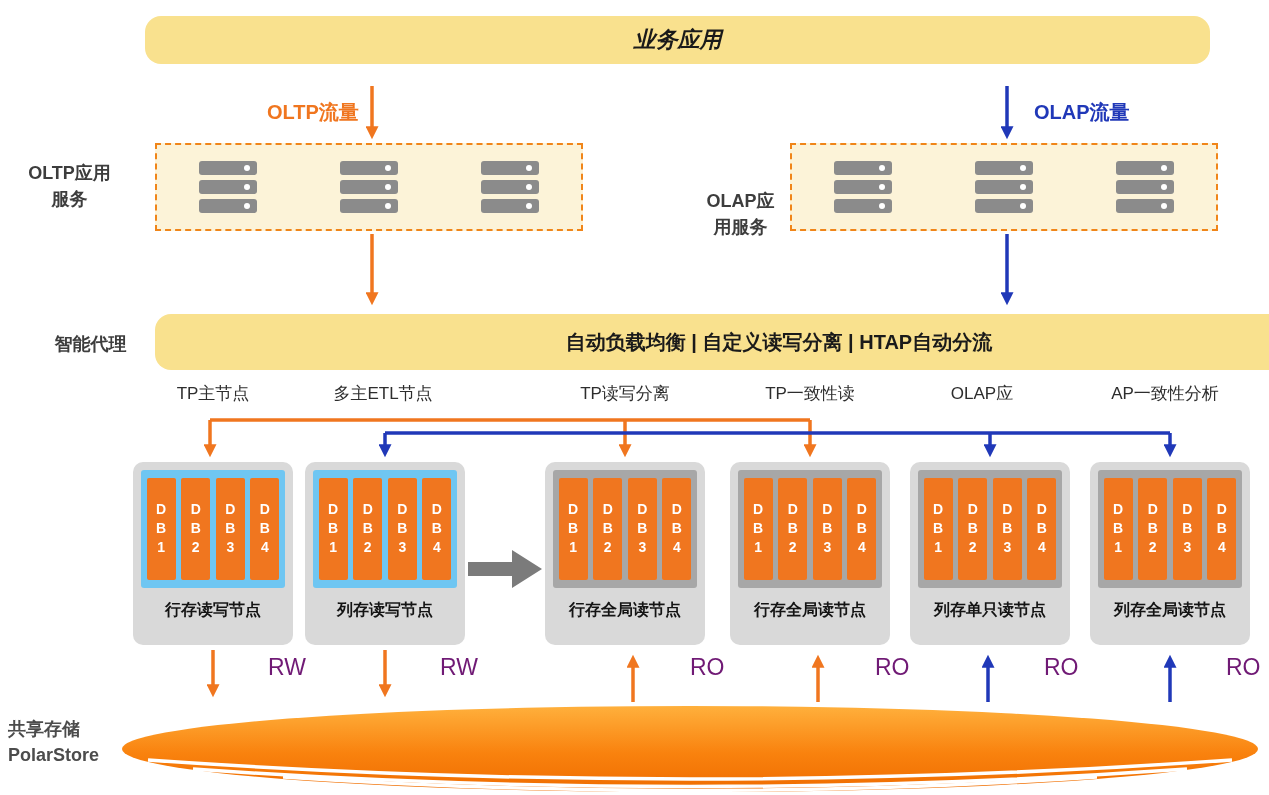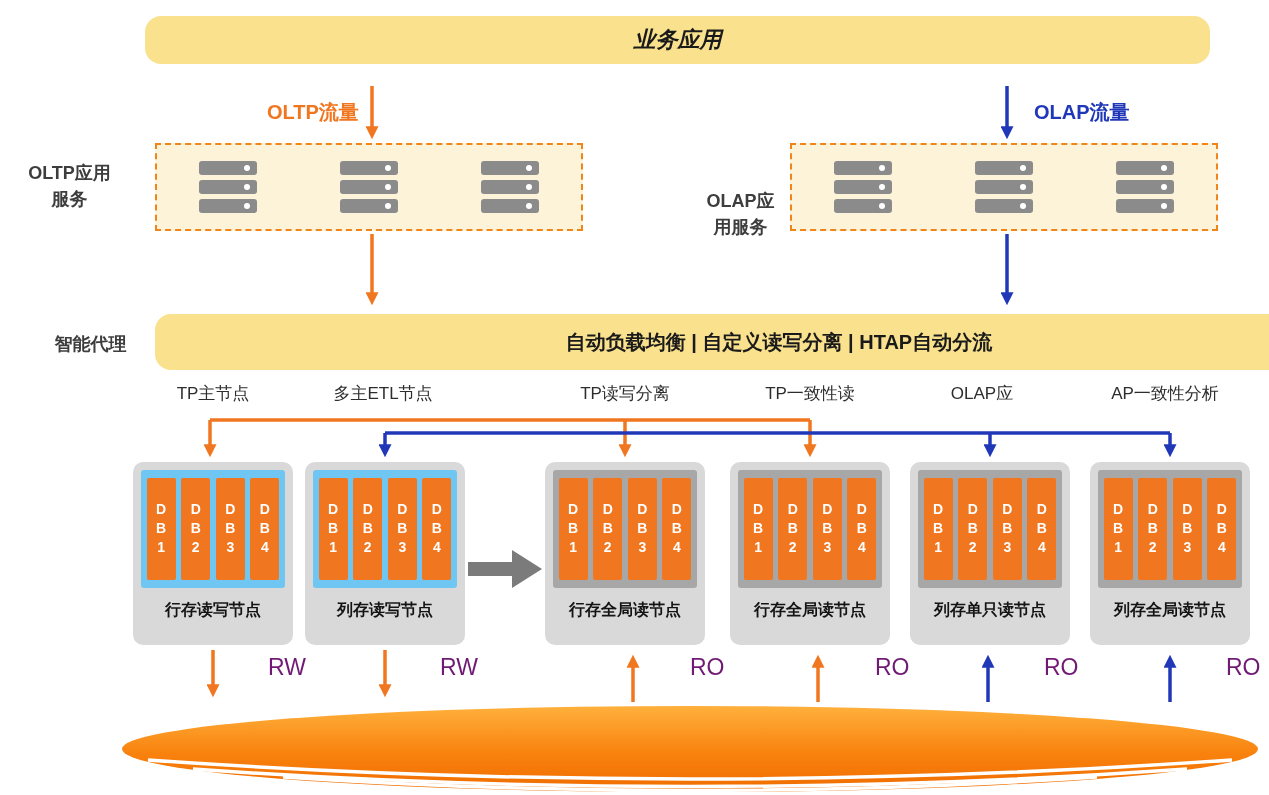--- a/index.html
+++ b/index.html
@@ -241,20 +241,24 @@
     <div class="node-label">列存全局读节点</div>
   </div>
 
   <div class="io" style="left:228px;top:654px">RW</div>
   <div class="io" style="left:400px;top:654px">RW</div>
   <div class="io" style="left:650px;top:654px">RO</div>
   <div class="io" style="left:835px;top:654px">RO</div>
   <div class="io" style="left:1004px;top:654px">RO</div>
   <div class="io" style="left:1186px;top:654px">RO</div>
 
+  <div class="storage-label">
+    <div>共享存储</div>
+    <div>PolarStore</div>
+  </div>
   <svg class="disk" width="1144" height="92" viewBox="0 0 1144 92">
     <defs>
       <linearGradient id="dg" x1="0" y1="0" x2="0" y2="1">
         <stop offset="0" stop-color="#FFB03C"></stop>
         <stop offset="0.55" stop-color="#F9820E"></stop>
         <stop offset="1" stop-color="#EF6C00"></stop>
       </linearGradient>
     </defs>
     <ellipse cx="572" cy="45" rx="568" ry="43" fill="url(#dg)"></ellipse>
     <path d="M30 56 Q572 94 1114 56" stroke="#ffffff" stroke-width="3.5" fill="none"></path>

